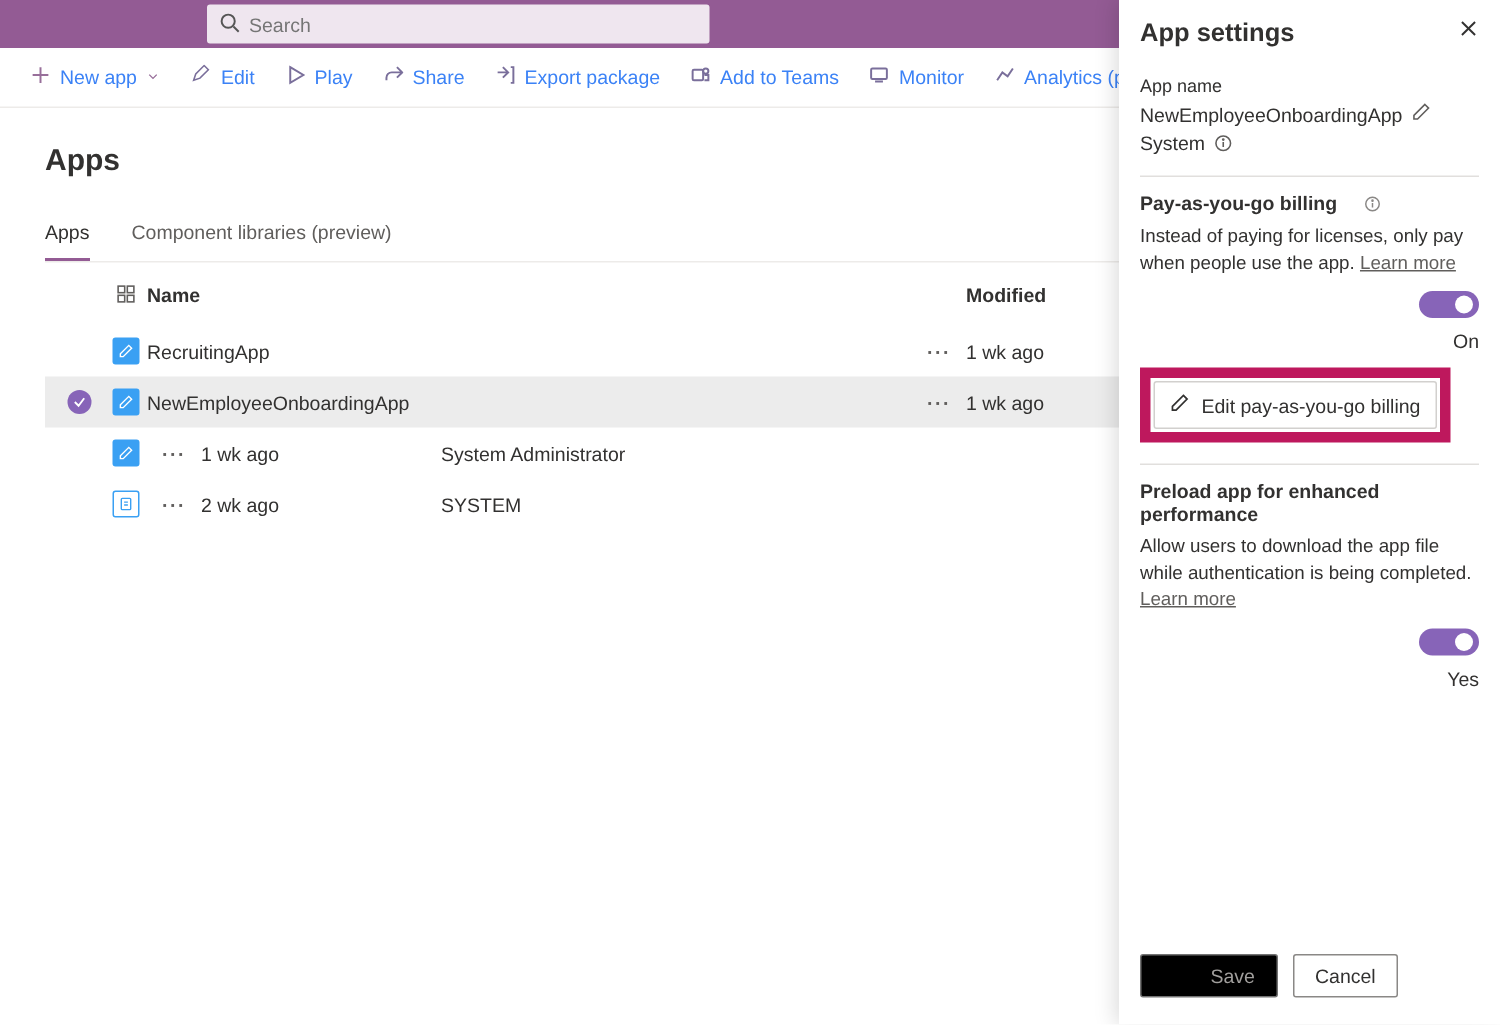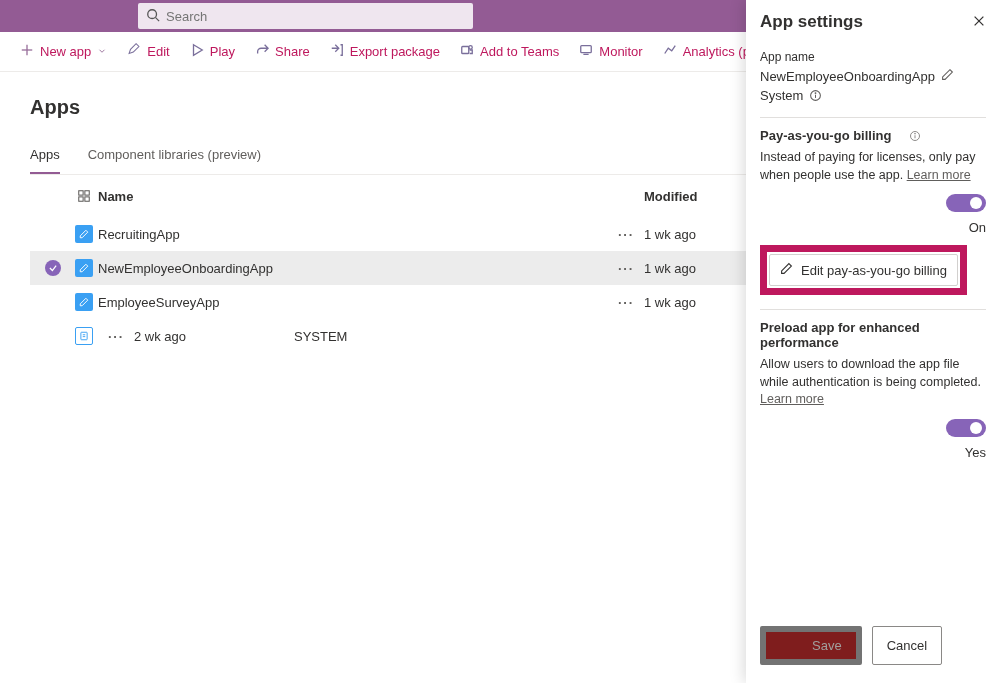--- a/index.html
+++ b/index.html
@@ -8,21 +8,21 @@
 
 .topbar { height: 32px; background: #935b94; display: flex; align-items: center; padding: 0 12px 0 0; color: #fff; }
 .search-wrap { margin-left: 138px; display: flex; align-items: center; background: rgba(255,255,255,0.85); height: 26px; border-radius: 2px; padding: 0 8px; width: 335px; }
 .search-wrap svg { width: 14px; height: 14px; fill: none; stroke: #555; stroke-width: 1.5; }
 .search-input { border: none; outline: none; background: transparent; margin-left: 6px; font-size: 13px; color: #333; flex: 1; }
 .topbar-right { margin-left: auto; display: flex; align-items: center; gap: 8px; font-size: 11px; line-height: 12px; }
 .env-label { text-align: left; opacity: 0.9; }
 
 
 .cmdbar { height: 40px; border-bottom: 1px solid #edebe9; display: flex; align-items: center; gap: 0; padding: 0 10px; background: #fff; }
-.cmd { display: flex; align-items: center; gap: 6px; padding: 0 10px; height: 100%; font-size: 13px; color: #be185d; cursor: pointer; }
+.cmd { display: flex; align-items: center; gap: 6px; padding: 0 10px; height: 100%; font-size: 13px; color: #3b82f6; cursor: pointer; }
 .cmd svg { width: 14px; height: 14px; stroke: #7a6f9b; fill: none; stroke-width: 1.5; }
 .cmd.newapp svg { stroke: #986f9a; }
 .cmd .chev { width: 10px; height: 10px; stroke: #605e5c; }
 
 
 .page { padding: 24px 30px; position: relative; }
 .page h1 { font-size: 20px; font-weight: 600; margin-bottom: 20px; }
 .tabs { display: flex; gap: 28px; border-bottom: 1px solid #edebe9; margin-bottom: 0; }
 .tab { padding: 8px 0 10px; font-size: 13px; color: #605e5c; cursor: pointer; border-bottom: 2px solid transparent; }
 .tab.active { color: #323130; border-bottom-color: #935b94; font-weight: 400; }
@@ -46,21 +46,21 @@
 .app-icon.health { background:#fff; border:1px solid #3aa0f3; }
 .app-icon svg { width:10px; height:10px; stroke:#fff; fill:none; stroke-width:1.5;}
 .app-icon.health svg { stroke:#3aa0f3; }
 .more-dots { color:#605e5c; letter-spacing:1px; font-weight:bold; cursor:pointer; }
 
 .view-toggle { display: inline-flex; align-items: center; justify-content: center; width: 22px; height: 22px; }
 .view-toggle svg { width:14px; height:14px; stroke:#605e5c; fill:none; stroke-width:1.2; }
 
 
 .panel { position: absolute; top: 0; right: 0; width: 254px; height: 683px; background: #fff; box-shadow: -2px 0 14px rgba(0,0,0,0.15); display:flex; flex-direction:column; }
-.panel-header { display:flex; align-items:center; justify-content:space-between; padding: 12px 14px 4px; }
+.panel-header { display:flex; justify-content:space-between; padding: 12px 14px 4px; }
 .panel-header h2 { font-size: 17px; font-weight: 600; }
 .close-btn { cursor:pointer; }
 .close-btn svg { width:14px; height:14px; stroke:#323130; stroke-width:1.5; fill:none;}
 .panel-body { padding: 6px 14px 10px; overflow-y:auto; font-size:13px; color:#323130; }
 .panel-body .label { font-size: 12px; color:#323130; font-weight:400; margin-top:8px; }
 .panel-body .label.bold { font-weight:600; }
 .panel-body .val { margin-top:4px; display:flex; align-items:center; gap:6px;}
 .panel-body .val svg { width:13px;height:13px; stroke:#605e5c; fill:none; stroke-width:1.3; cursor:pointer;}
 .divider { border:none; border-top:1px solid #e1dfdd; margin:14px 0 10px;}
 .section-title { font-weight:600; font-size:13px; display:flex; align-items:center; gap:18px; margin-bottom:6px;}
@@ -70,21 +70,21 @@
 .section-desc a { color:#605e5c; text-decoration:underline; cursor:pointer;}
 .toggle-row { display:flex; align-items:flex-end; gap:8px; margin-bottom:10px;flex-direction:column;}
 .toggle { width:40px; height:18px; border-radius:10px; position:relative; cursor:pointer;}
 .toggle.on { background:#8764b8; }
 .toggle .knob { position:absolute; width:12px; height:12px; background:#fff; border-radius:50%; top:3px; right:4px;}
 .edit-billing { display:flex; align-items:center; gap:8px; height:32px; padding:0 10px; border:1px solid #d2d0ce; border-radius:2px; cursor:pointer; font-size:13px; width:fit-content; }
 .edit-billing svg { width:13px; height:13px; stroke:#323130; fill:none; stroke-width:1.4;}
 .highlight-box { border:7px solid #be185d; padding:2px; width:fit-content; }
 .panel-footer { margin-top:auto; padding:12px 14px 18px; display:flex; gap:10px;}
 .btn { padding:6px 14px; font-size:13px; border-radius:2px; cursor:pointer;}
-.btn-primary { background:#7f1d1d; color:#a19f9d; border:6px solid #737373;padding-left:46px;}
+.btn-primary { background:#000000; color:#a19f9d; border:1px solid #737373;padding-left:46px;}
 .btn-secondary { background:#fff; border:1px solid #8a8886; color:#323130;}
 </style>
 </head>
 <body>
 
 <div class="topbar">
   <div class="search-wrap">
     <span>
       <svg viewBox="0 0 16 16">
           <circle cx="7" cy="7" r="5"></circle>
@@ -251,21 +251,20 @@
             </svg>
           </div>
         </div>
         <div class="col-icon">
           <div class="app-icon canvas">
             <svg viewBox="0 0 16 16">
               <path d="M11 2l3 3-9 9H2v-3l9-9z"></path>
             </svg>
           </div>
         </div>
-        <div class="col-name">EmployeeSurveyApp</div>
         <div class="col-more">
           <span class="more-dots">···</span>
         </div>
         <div class="col-modified">1 wk ago</div>
         <div class="col-owner">System Administrator</div>
       </div>
       <div class="row">
         <div class="selmark">
           <div class="circle">
             <svg viewBox="0 0 16 16">

